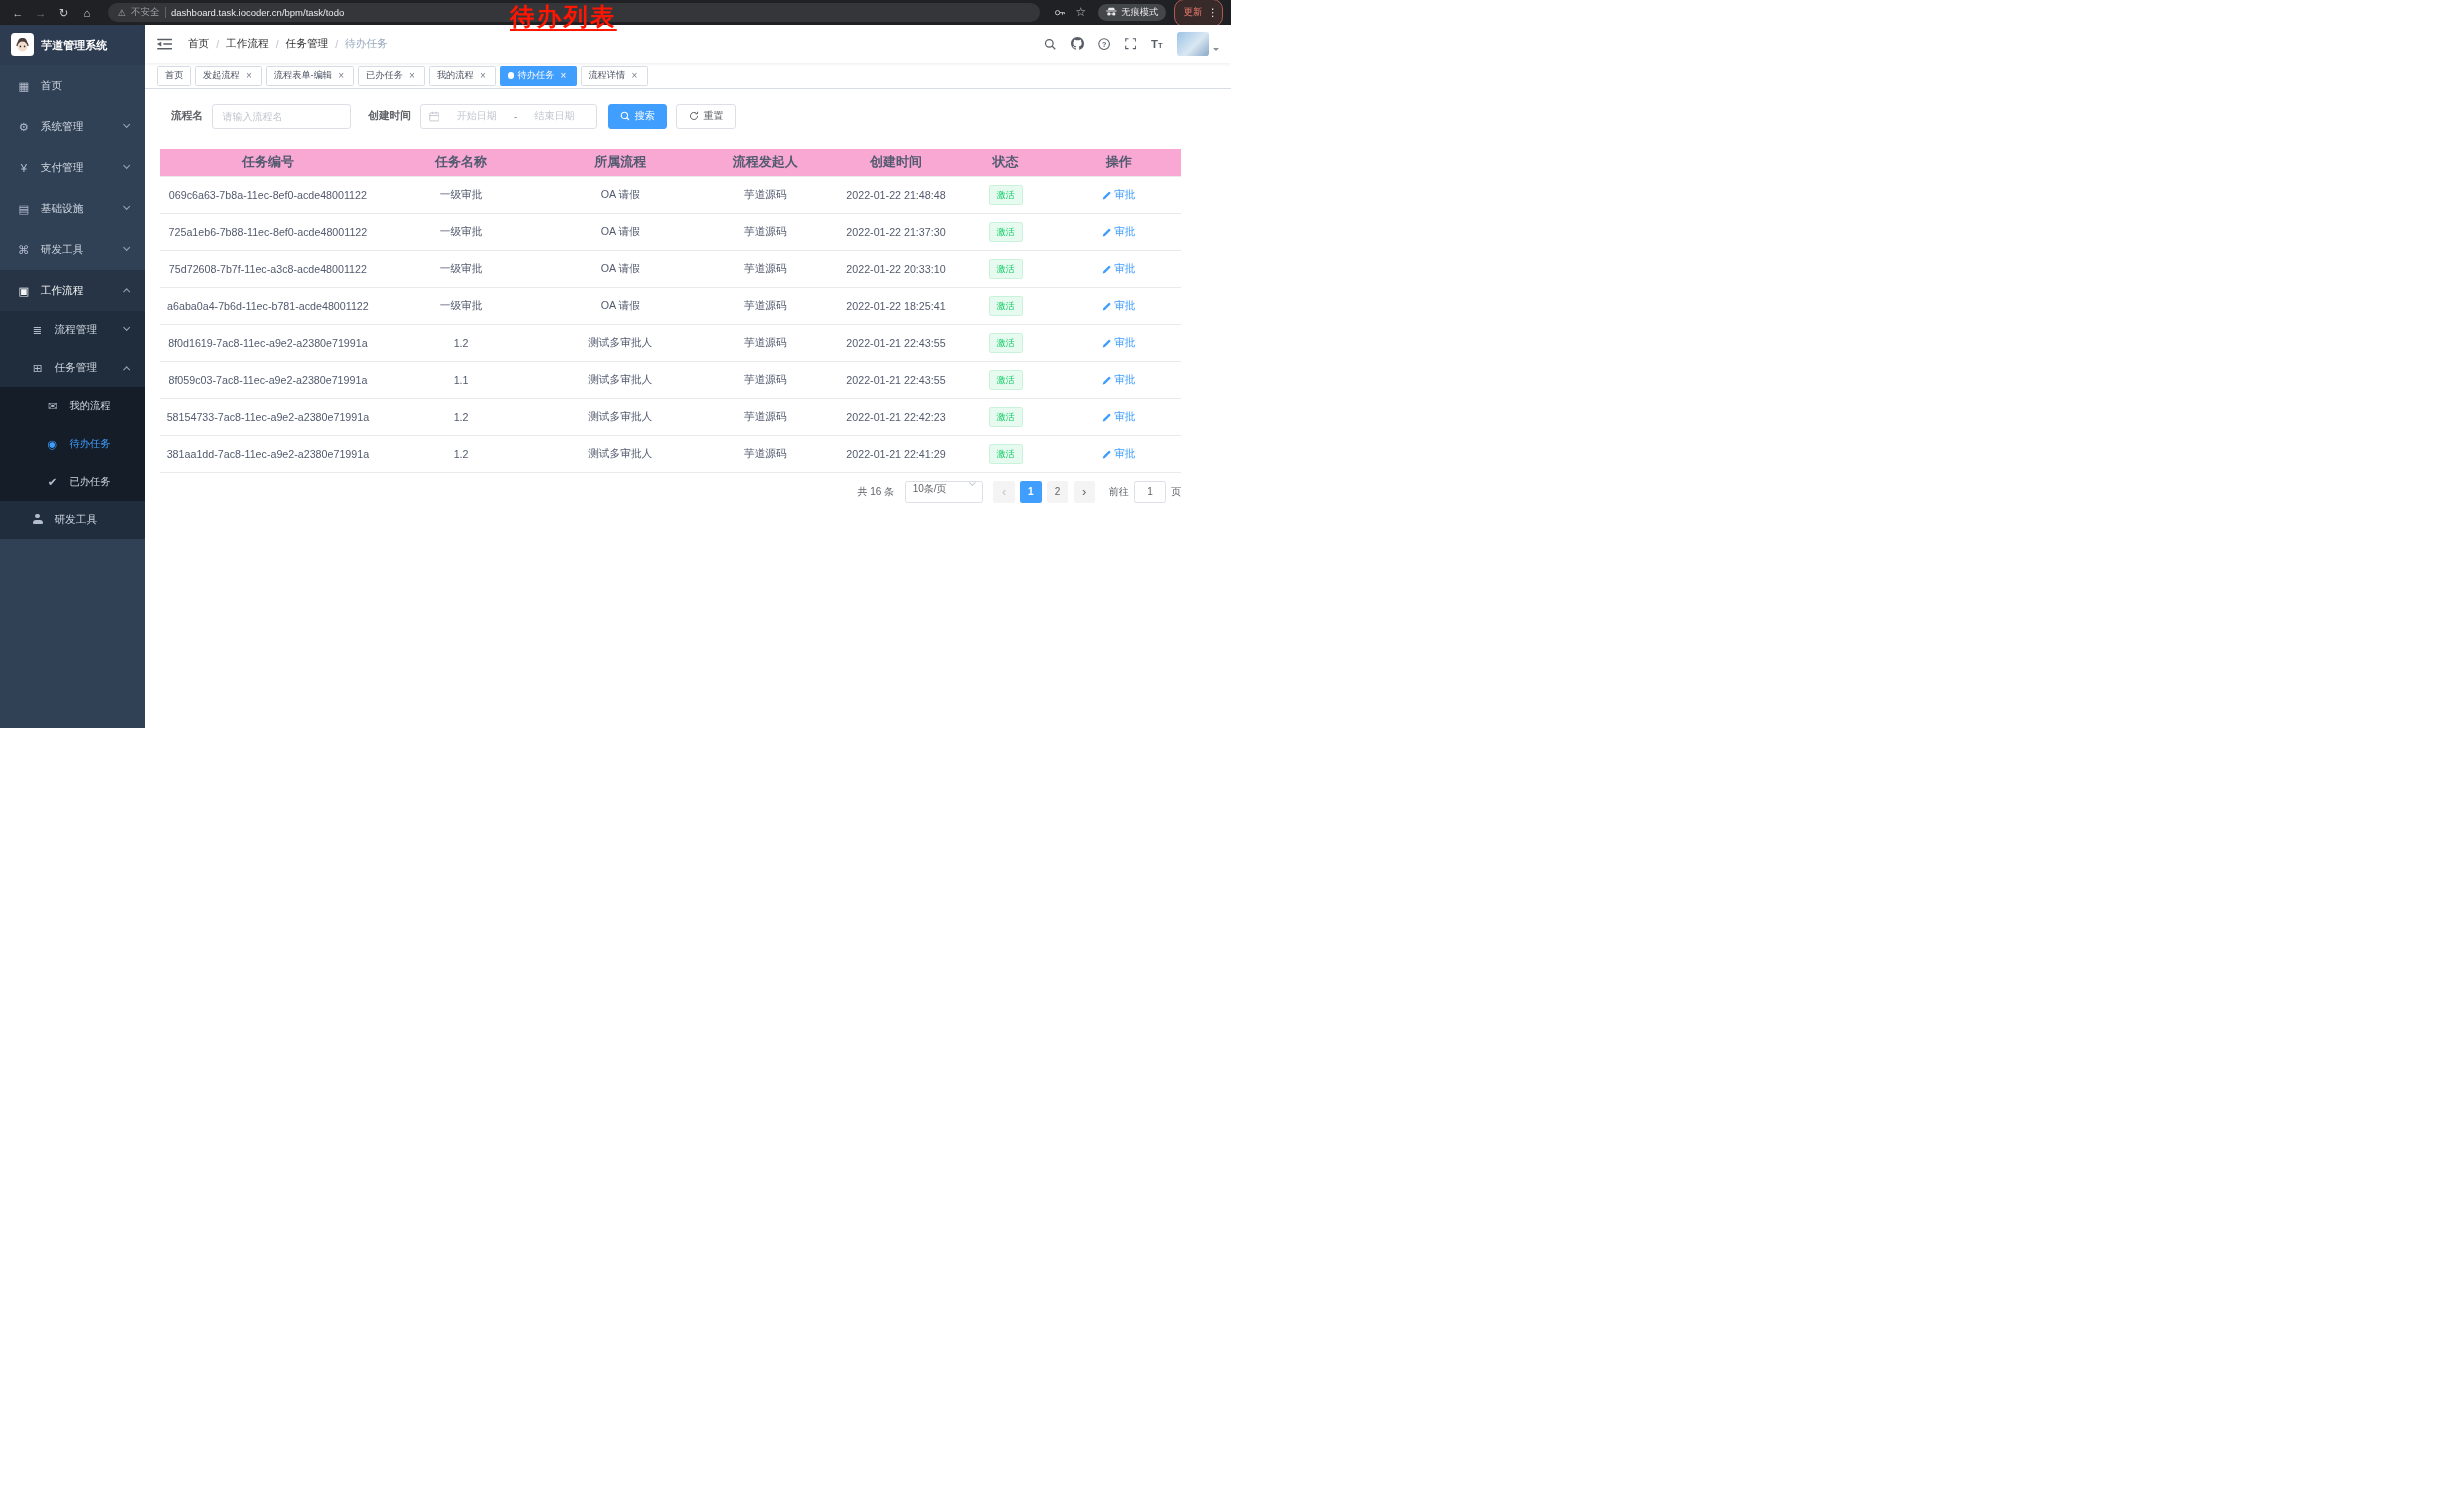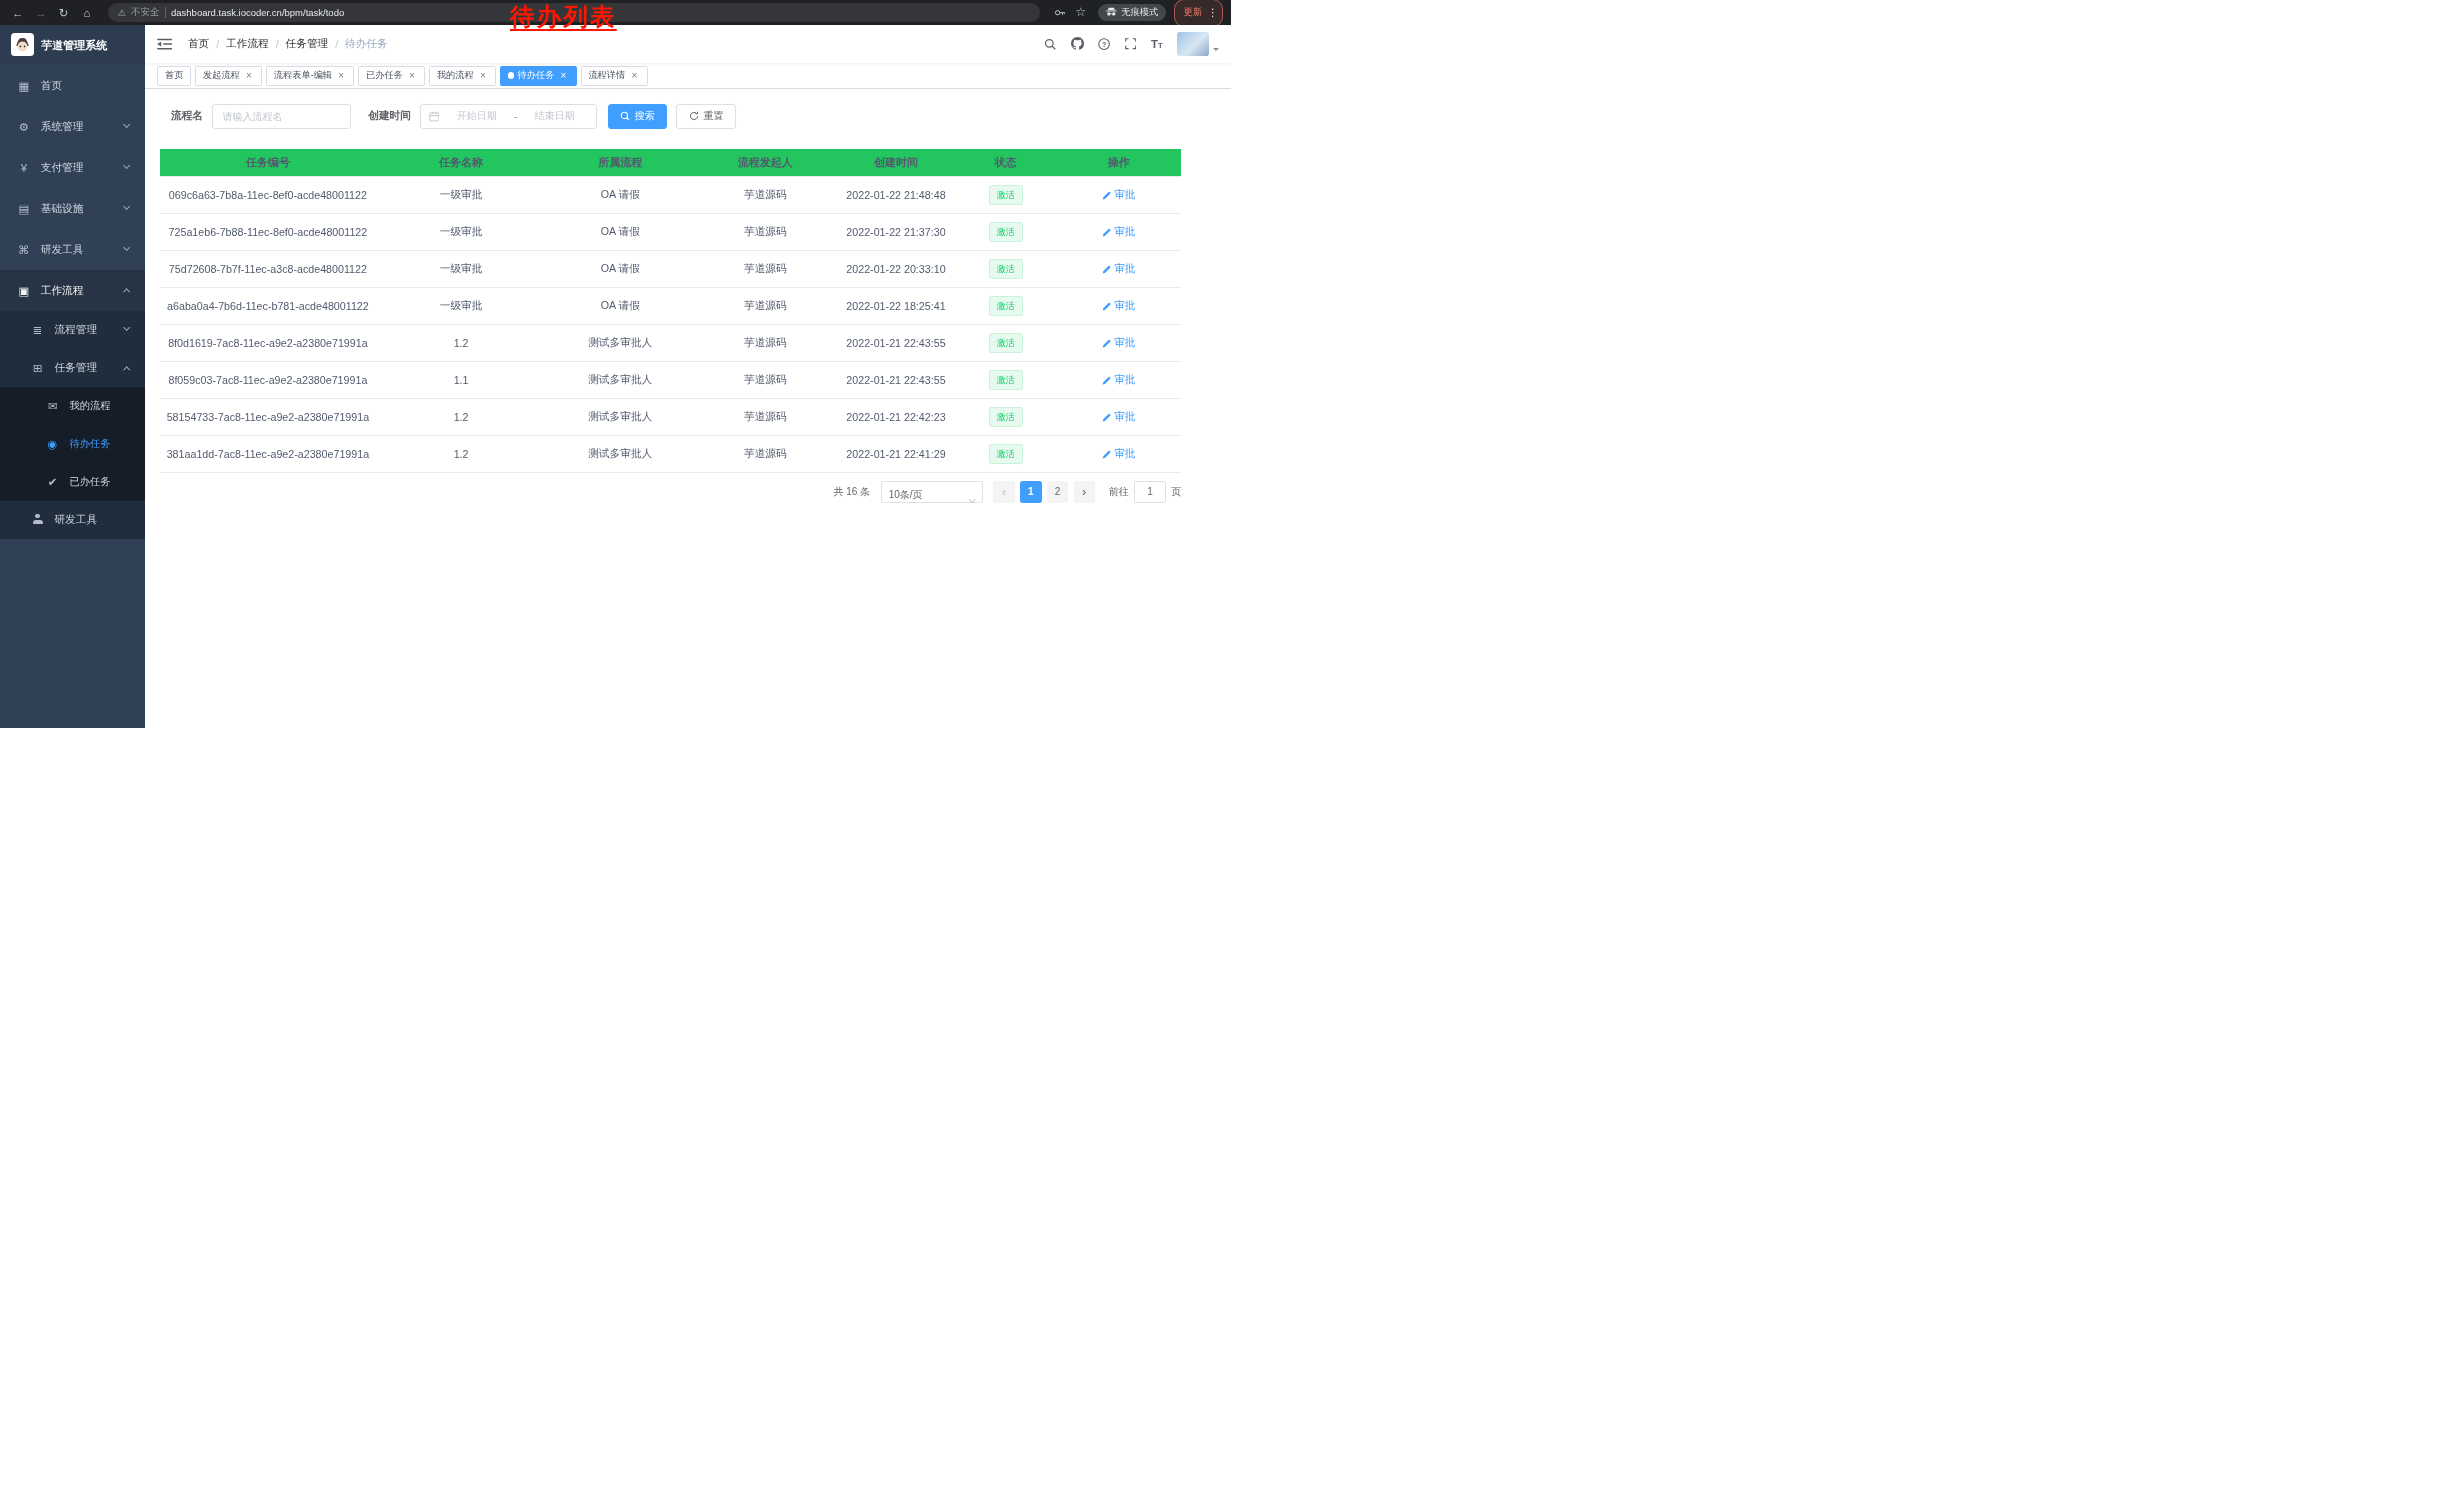--- a/index.html
+++ b/index.html
@@ -85,28 +85,28 @@
   .date-range{width:177px;height:24.4px;border:0.8px solid #dcdfe6;border-radius:3.1px;margin-left:9.2px;display:flex;align-items:center;padding:0 7.6px;gap:3.1px;color:#c0c4cc;cursor:pointer}
   .date-range .ph{flex:1;text-align:center;font-size:10px;color:#c0c4cc}
   .date-range .rsep{color:#8a8f99;font-size:10px}
   .cal{display:flex;color:#c0c4cc}
   .btn{height:24.4px;display:inline-flex;align-items:center;gap:4.6px;padding:0 11.4px;border-radius:3.1px;font-size:10px;cursor:pointer;border:0.8px solid transparent;font-family:inherit}
   .btn.primary{background:#409eff;border-color:#409eff;color:#fff;margin-left:10.7px}
   .btn.plain{background:#fff;border-color:#dcdfe6;color:#606266;margin-left:9.2px}
 
   
   table.grid{width:100%;border-collapse:collapse;table-layout:fixed}
-  table.grid th{height:28px;background:#22c55e;color:#515a6e;font-size:11px;font-weight:700;text-align:center;border-bottom:0.8px solid #e8eaec}
+  table.grid th{height:28px;background:#f9a8d4;color:#515a6e;font-size:13px;font-weight:700;text-align:center;border-bottom:0.8px solid #e8eaec}
   table.grid td{height:37px;font-size:10.7px;color:#515a6e;text-align:center;border-bottom:0.8px solid #e8eaec;background:#fff;overflow:hidden;white-space:nowrap}
   .badge{display:inline-block;padding:2.3px 6.9px;font-size:9.2px;border-radius:2.3px;color:#13ce66;background:#e7faf0;border:0.8px solid #c8f2da}
   .act-link{display:inline-flex;align-items:center;gap:3.1px;color:#409eff;cursor:pointer;font-size:10.7px;text-decoration:none}
 
   
   .pagination{display:flex;align-items:center;justify-content:flex-end;margin-top:8px;gap:10.7px;font-size:10px;color:#606266}
-  .psize{width:102px;height:21.4px;border:0.8px solid #dcdfe6;border-radius:2.3px;display:flex;align-items:flex-end;justify-content:space-between;padding:0 6.9px;cursor:pointer;color:#606266}
+  .psize{width:78px;height:21.4px;border:0.8px solid #dcdfe6;border-radius:2.3px;display:flex;align-items:flex-start;justify-content:space-between;padding:0 6.9px;cursor:pointer;color:#606266}
   .sel-chev{width:4.6px;height:4.6px;border-right:1px solid #c0c4cc;border-bottom:1px solid #c0c4cc;transform:rotate(45deg);margin-top:-2.3px}
   .pager{display:flex;align-items:center;gap:5.3px}
   .pbtn{min-width:21.4px;height:21.4px;border:none;background:#f4f4f5;border-radius:2.3px;font-size:10px;color:#606266;cursor:pointer;display:flex;align-items:center;justify-content:center;font-family:inherit}
   .pbtn.arrow{font-size:13px;line-height:1}
   .pbtn.disabled{color:#c0c4cc;cursor:default}
   .pbtn.active{background:#409eff;color:#fff;font-weight:700}
   .goto{display:flex;align-items:center;gap:5.3px;margin-left:3.1px}
   .goto-input{width:32px;height:21.4px;border:0.8px solid #dcdfe6;border-radius:2.3px;text-align:center;font-size:10px;color:#606266;outline:none;font-family:inherit}
 </style>
 </head>

